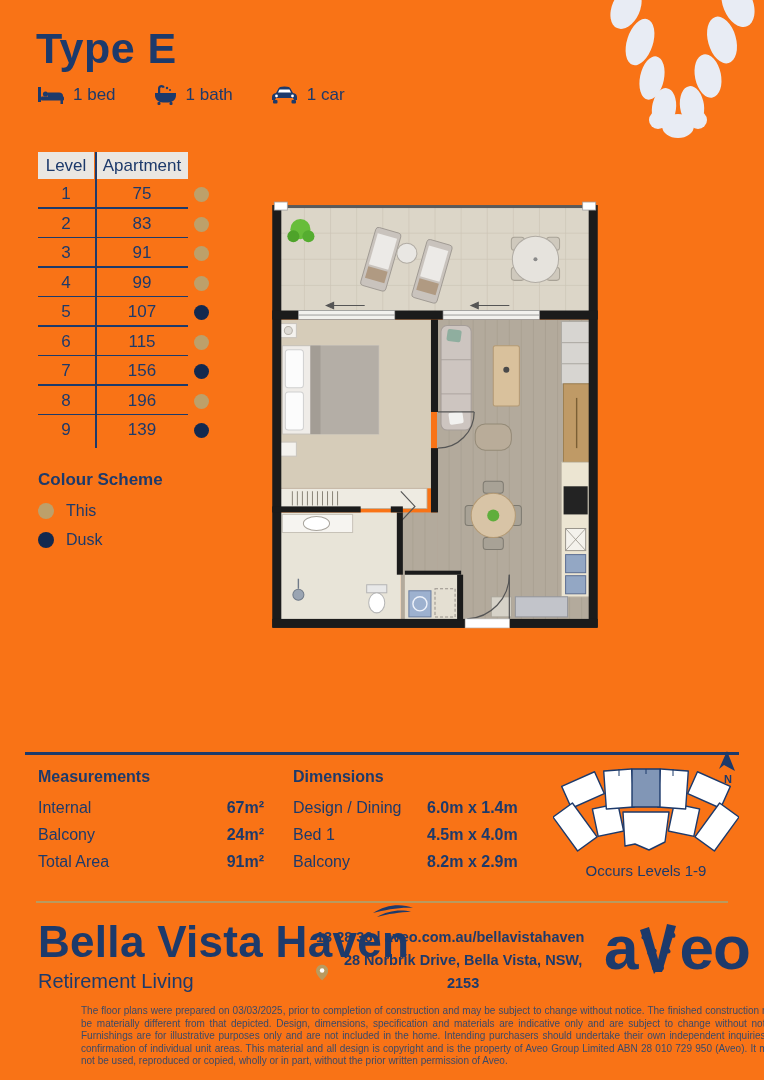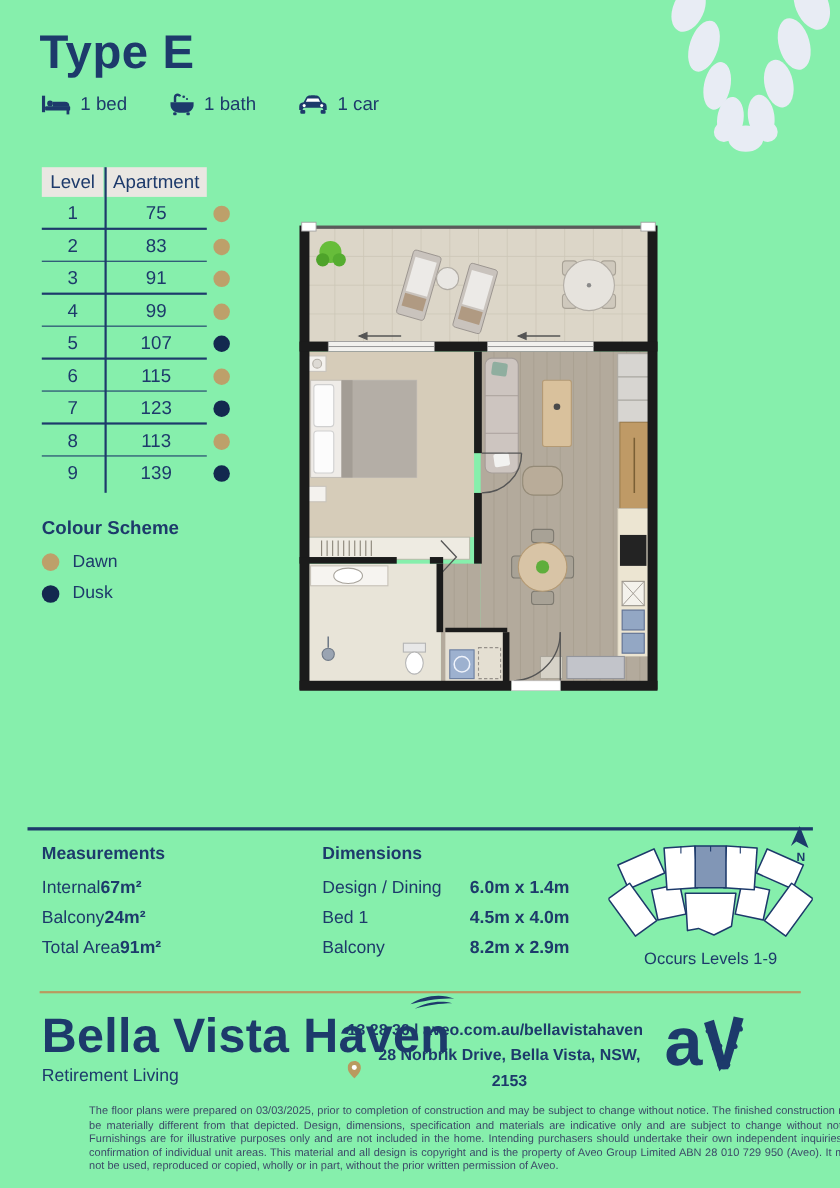--- a/index.html
+++ b/index.html
@@ -1,16 +1,16 @@
 <!DOCTYPE html>
 <html><head>
 <meta charset="utf-8">
 <style>
   html,body{margin:0;padding:0;background:#fff;}
-  .page{position:relative;width:764px;height:1080px;background:#86efac;overflow:hidden;
+  .page{position:relative;width:764px;height:1080px;background:#f97316;overflow:hidden;
         font-family:"Liberation Sans", sans-serif;color:#1d3a6b;}
   .abs{position:absolute;}
 
   
   .title{left:36px;top:24px;font-size:43px;font-weight:bold;letter-spacing:0.5px;color:#1d3a6b;}
   .features{left:38px;top:84px;display:flex;gap:38px;align-items:flex-end;}
   .feature{display:flex;align-items:center;gap:9px;font-size:17px;color:#1d3a6b;}
 
   
   .watermark{left:588px;top:-6px;width:176px;height:160px;}
@@ -36,36 +36,36 @@
   .sc-dot{width:16px;height:16px;border-radius:50%;display:inline-block;}
 
   
   .floorplan{left:268px;top:197px;width:334px;height:444px;}
 
   
   .hr-navy{left:25px;top:752px;width:714px;height:2.5px;background:#1d3a6b;}
   .meas{left:38px;top:768px;width:226px;}
   .dims{left:293px;top:768px;width:242px;}
   .band-title{font-size:16px;font-weight:bold;margin-bottom:13px;}
-  .band-row{display:flex;font-size:16px;margin-bottom:9px;}
+  .band-row{display:flex;justify-content:space-between;font-size:16px;margin-bottom:9px;}
   .band-row .val{font-weight:bold;}
   .dims .band-row{justify-content:flex-start;}
   .dims .lbl{width:134px;}
 
   
   .keyplan{left:548px;top:758px;width:196px;text-align:center;}
   .north{position:absolute;left:166px;top:-8px;width:26px;height:34px;}
   .kp-caption{font-size:15px;color:#1d3a6b;margin-top:4px;}
 
   
   .hr-gold{left:36px;top:901px;width:692px;height:2px;background:#b99a5f;}
   .brand{left:38px;top:917px;}
   .brand-name{font-size:44px;font-weight:bold;letter-spacing:0.3px;color:#1d3a6b;position:relative;}
   .swoosh{position:absolute;right:-6px;top:-14px;width:44px;height:16px;}
-  .tagline{font-size:16px;margin-top:3px;color:#1d3a6b;}
+  .tagline{font-size:20px;margin-top:3px;color:#1d3a6b;}
   .contact{left:316px;top:926px;width:276px;font-size:14.5px;font-weight:bold;line-height:23px;color:#1d3a6b;}
   .contact .addr-line{display:flex;align-items:center;gap:6px;text-align:center;}
   .aveo{left:604px;top:920px;display:flex;align-items:flex-end;color:#1d3a6b;font-weight:bold;}
   .aveo .ltr{font-size:62px;line-height:56px;letter-spacing:-1px;}
 
   
   .disclaimer{left:33px;top:1005px;width:700px;font-size:10px;line-height:1.26;
               text-align:justify;color:#3c4a68;margin-left:48px;}
 </style>
 </head>
@@ -167,43 +167,43 @@
         <span class="rowline"></span>
       </div>
     <div class="trow">
         <div class="cell level">6</div>
         <div class="cell apt">115</div>
         <span class="dot" style="background: rgb(189, 160, 106);"></span>
         <span class="rowline"></span>
       </div>
     <div class="trow">
         <div class="cell level">7</div>
-        <div class="cell apt">123</div>
+        <div class="cell apt">156</div>
         <span class="dot" style="background: rgb(19, 41, 79);"></span>
         <span class="rowline"></span>
       </div>
     <div class="trow">
         <div class="cell level">8</div>
-        <div class="cell apt">113</div>
+        <div class="cell apt">196</div>
         <span class="dot" style="background: rgb(189, 160, 106);"></span>
         <span class="rowline"></span>
       </div>
     <div class="trow">
         <div class="cell level">9</div>
         <div class="cell apt">139</div>
         <span class="dot" style="background: rgb(19, 41, 79);"></span>
       </div>
   </div>
   <div class="abs vline"></div>
 
   <div class="abs scheme">
     <div class="sc-title">Colour Scheme</div>
     <div class="sc-item">
       <span class="sc-dot" style="background: rgb(189, 160, 106);"></span>
-      <span>Dawn</span>
+      <span>This</span>
     </div>
     <div class="sc-item">
       <span class="sc-dot" style="background: rgb(19, 41, 79);"></span>
       <span>Dusk</span>
     </div>
   </div>
 
   <div class="abs floorplan">
     <svg viewBox="0 0 332 442" width="334" height="444">
 
@@ -477,17 +477,18 @@
       <g fill="#1d3a6b">
         <path d="M3 8 L12 5 L23 44 L17 52 Z"></path>
         <path d="M30 2 L39 4 L25 50 L18 50 Z"></path>
         <ellipse cx="9" cy="14" rx="5" ry="3" transform="rotate(-30 9 14)"></ellipse>
         <ellipse cx="34" cy="12" rx="5" ry="3" transform="rotate(36 34 12)"></ellipse>
         <ellipse cx="15" cy="30" rx="5" ry="3" transform="rotate(-24 15 30)"></ellipse>
         <ellipse cx="29" cy="28" rx="5" ry="3" transform="rotate(30 29 28)"></ellipse>
         <ellipse cx="21" cy="46" rx="6" ry="4"></ellipse>
       </g>
     </svg>
+    <span class="ltr">eo</span>
   </div>
 
   <div class="abs disclaimer">The floor plans were prepared on 03/03/2025, prior to completion of construction and may be subject to change without notice. The finished construction may be materially different from that depicted. Design, dimensions, specification and materials are indicative only and are subject to change without notice. Furnishings are for illustrative purposes only and are not included in the home. Intending purchasers should undertake their own independent inquiries for confirmation of individual unit areas. This material and all design is copyright and is the property of Aveo Group Limited ABN 28 010 729 950 (Aveo). It must not be used, reproduced or copied, wholly or in part, without the prior written permission of Aveo.</div>
 
 </div>
 
 </body></html>

